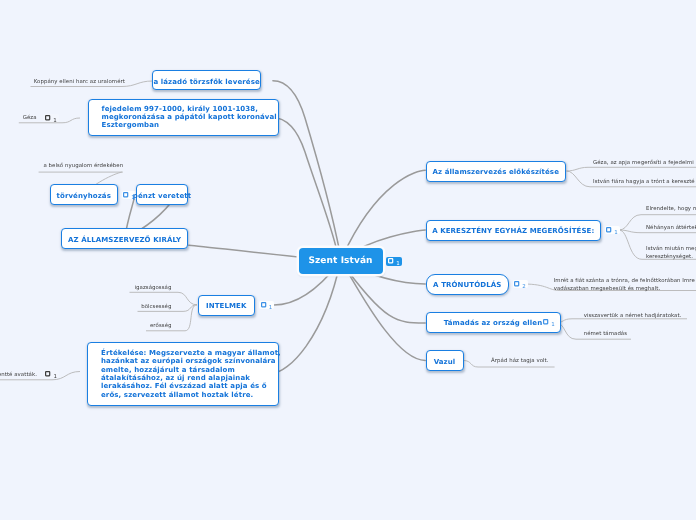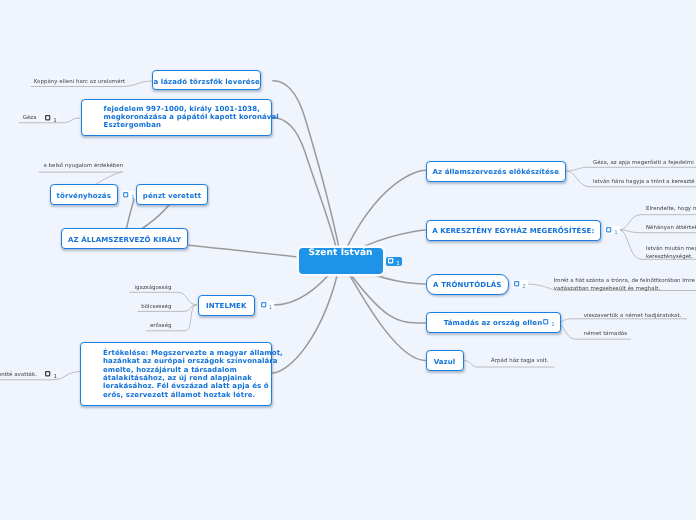--- a/index.html
+++ b/index.html
@@ -9,27 +9,27 @@
        -webkit-font-smoothing:antialiased;text-rendering:geometricPrecision;}
   #canvas{position:relative;width:696px;height:520px;overflow:hidden;background:#f0f4fd;}
   svg.links{position:absolute;left:0;top:0;width:696px;height:520px;pointer-events:none;}
 
   .node{position:absolute;box-sizing:border-box;background:#ffffff;
         border:1.7px solid #1a7fe2;border-radius:4px;color:#1272d8;
         font-weight:bold;font-size:7px;line-height:10px;letter-spacing:0.1px;
         display:flex;align-items:center;justify-content:center;text-align:center;
         white-space:nowrap;padding-top:2.8px;
         box-shadow:0.6px 1.4px 2.2px rgba(40,70,110,0.32);}
-  .node.multiline{justify-content:flex-start;text-align:left;padding:0 22px;
-                  line-height:8.4px;}
+  .node.multiline{justify-content:flex-start;text-align:left;padding:0 13px;
+                  line-height:8.4px;margin-left:7px;}
 
   .root{position:absolute;box-sizing:border-box;background:#1e93e8;border:none;
         color:#ffffff;border-radius:4px;font-weight:bold;font-size:9px;
         letter-spacing:0.1px;
-        display:flex;justify-content:center;white-space:nowrap;
+        display:flex;align-items:center;justify-content:center;white-space:nowrap;
         box-shadow:0 0 0 2.5px #fbfcfe, 0.6px 1.6px 2.4px rgba(40,70,110,0.28);}
 
   .leaf{position:absolute;color:#3c3c3c;font-weight:normal;font-size:5.4px;
         line-height:8.4px;white-space:nowrap;letter-spacing:0.06px;}
 
   .badge{position:absolute;display:flex;align-items:flex-start;gap:2.6px;
          background:#fdfeff;padding:1.3px 1.9px;height:5.5px;border-radius:2px;}
   .badge svg{display:block;width:5.3px;height:5.5px;overflow:visible;flex:0 0 auto;}
   .badge .num{font-size:5.5px;font-weight:normal;line-height:5.3px;display:block;
               position:relative;top:4.0px;letter-spacing:0;}
@@ -104,21 +104,21 @@
   <span>törvényhozás</span>
 </div>
 <div class="badge blue" style="left:121.5px;top:190.5px;">
   <svg viewBox="0 0 12 12" fill="none">
         <path fill="currentColor" fill-rule="evenodd" d="M2.4 0 H9.6 A2.4 2.4 0 0 1 12 2.4 V9.6 A2.4 2.4 0 0 1 9.6 12 H2.4 A2.4 2.4 0 0 1 0 9.6 V2.4 A2.4 2.4 0 0 1 2.4 0 Z M2.75 2.85 H9.25 V9.15 H2.75 Z"></path>
         <path fill="currentColor" d="M7.4 9.15 H9.25 V11.0 Z"></path>
       </svg>
   <span class="num">1</span>
 </div>
 
-<div class="node" style="left:136px;top:184px;width:72px;height:21px;">
+<div class="node" style="left:136px;top:184px;width:52px;height:21px;">
   <span>pénzt veretett</span>
 </div>
 
 <div class="node" style="left:61px;top:228px;width:127px;height:21px;">
   <span>AZ ÁLLAMSZERVEZŐ KIRÁLY</span>
 </div>
 
 <div class="node" style="left:197.5px;top:294.5px;width:57.5px;height:21px;justify-content:center;">
   <span>INTELMEK</span>
 </div>

